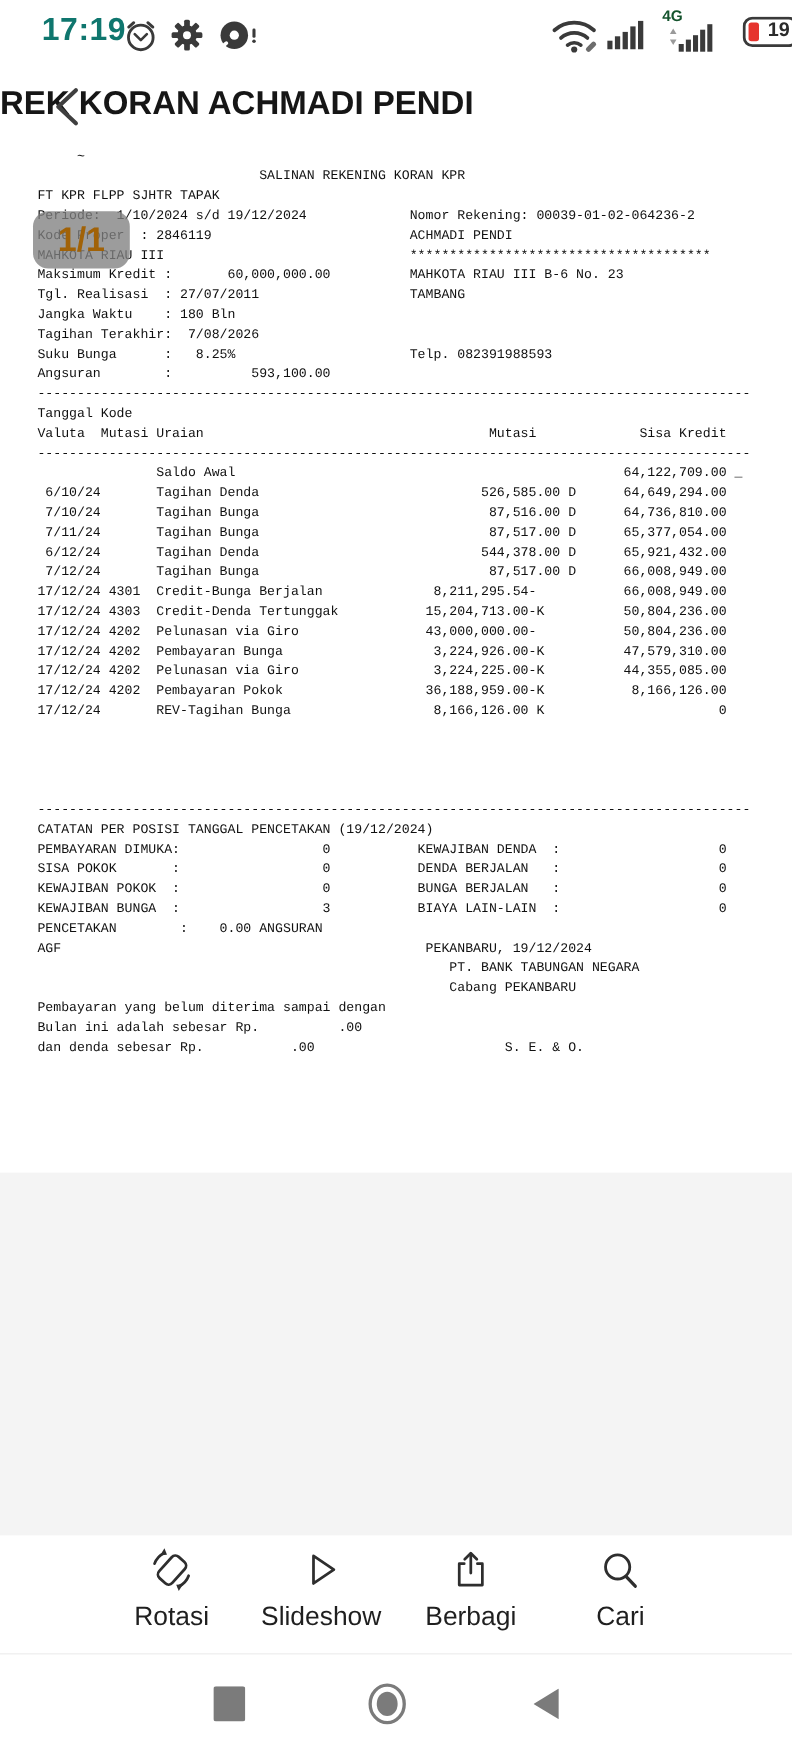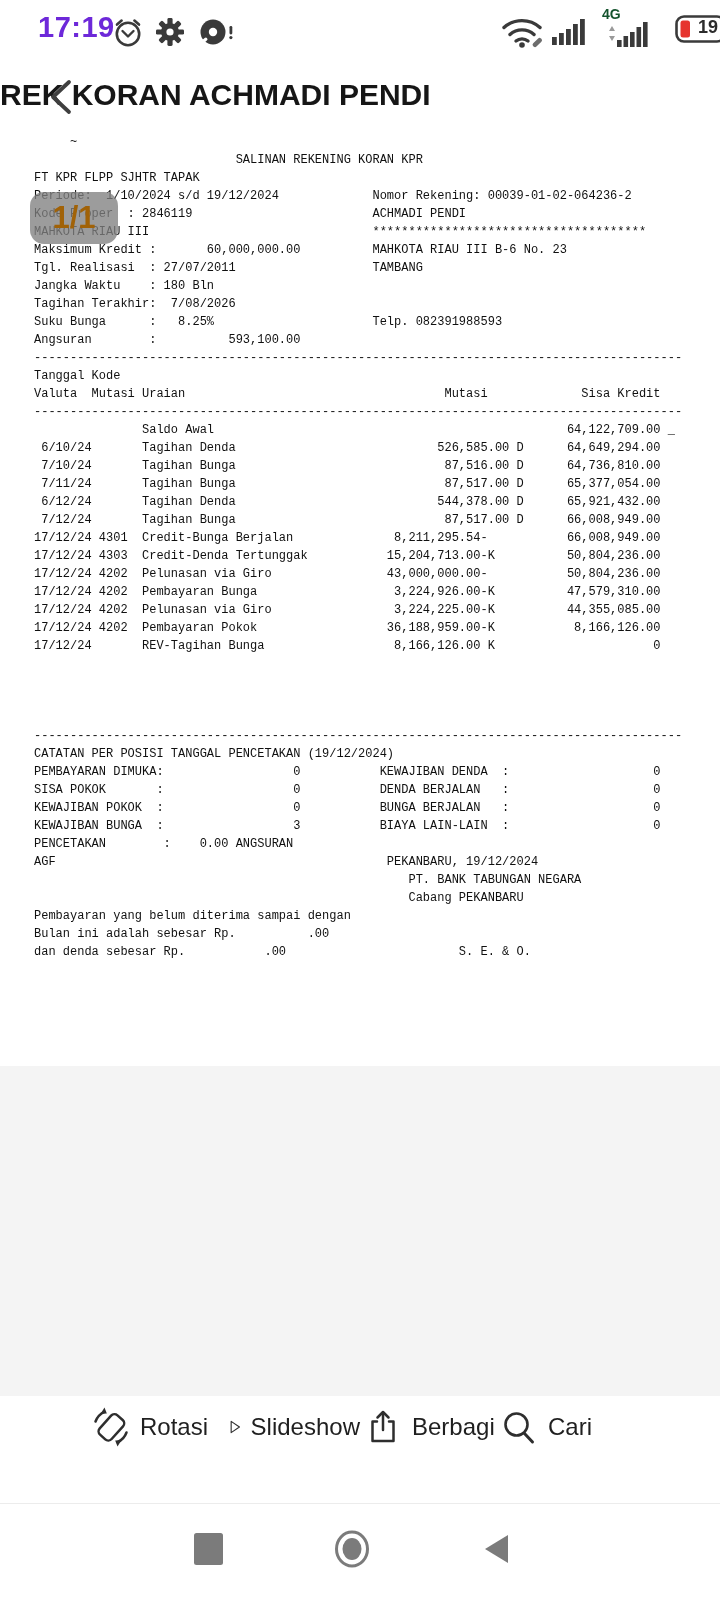--- a/index.html
+++ b/index.html
@@ -1,21 +1,21 @@
 <!DOCTYPE html>
 <html><head>
 <meta charset="utf-8">
 <style>
   html,body{margin:0;padding:0;}
   body{width:720px;height:1600px;position:relative;background:#ffffff;overflow:hidden;
        font-family:"Liberation Sans", sans-serif;}
 
   
   .status-bar{position:absolute;left:0;top:0;width:720px;height:58px;background:#fff;}
-  .sb-time{position:absolute;left:38px;top:11px;font-size:29px;font-weight:700;color:#6d28d9;letter-spacing:0.5px;}
+  .sb-time{position:absolute;left:38px;top:11px;font-size:29px;font-weight:700;color:#0f766e;letter-spacing:0.5px;}
   .sb-icon{position:absolute;top:16px;}
 
   
   .title-bar{position:absolute;left:0;top:58px;width:720px;height:74px;background:#fff;}
   .back-btn{position:absolute;left:44px;top:18px;width:34px;height:42px;cursor:pointer;background:none;border:none;padding:0;}
   .page-title{position:absolute;left:0;top:0;width:100%;height:74px;line-height:74px;
               font-size:30px;font-weight:700;color:#161616;margin:0;letter-spacing:0px;}
 
   
   .document{position:absolute;left:34px;top:133px;width:666px;background:transparent;}
@@ -26,21 +26,21 @@
   .page-badge{position:absolute;left:30px;top:192px;width:88px;height:52px;border-radius:14px;
               background:rgba(128,128,128,0.78);color:#a16207;font-size:31px;font-weight:700;
               text-align:center;line-height:52px;z-index:5;}
 
   
   .gray-area{position:absolute;left:0;top:1066px;width:720px;height:330px;background:#f4f4f4;}
 
   
   .toolbar{position:absolute;left:0;top:1396px;width:720px;height:107px;background:#ffffff;
            display:flex;justify-content:center;align-items:flex-start;padding-top:8px;box-sizing:border-box;}
-  .tool-item{width:136px;display:flex;flex-direction:row;align-items:center;gap:6px;
+  .tool-item{width:136px;display:flex;flex-direction:column;align-items:center;gap:6px;
              background:none;border:none;padding:0;cursor:pointer;font-family:"Liberation Sans",sans-serif;}
   .tool-label{font-size:24px;color:#1f1f1f;}
 
   
   .nav-bar{position:absolute;left:0;top:1503px;width:720px;height:97px;background:#ffffff;border-top:1px solid #ececec;box-sizing:border-box;}
   .nav-btn{position:absolute;background:none;border:none;padding:0;cursor:pointer;}
 </style>
 </head>
 <body>
 

